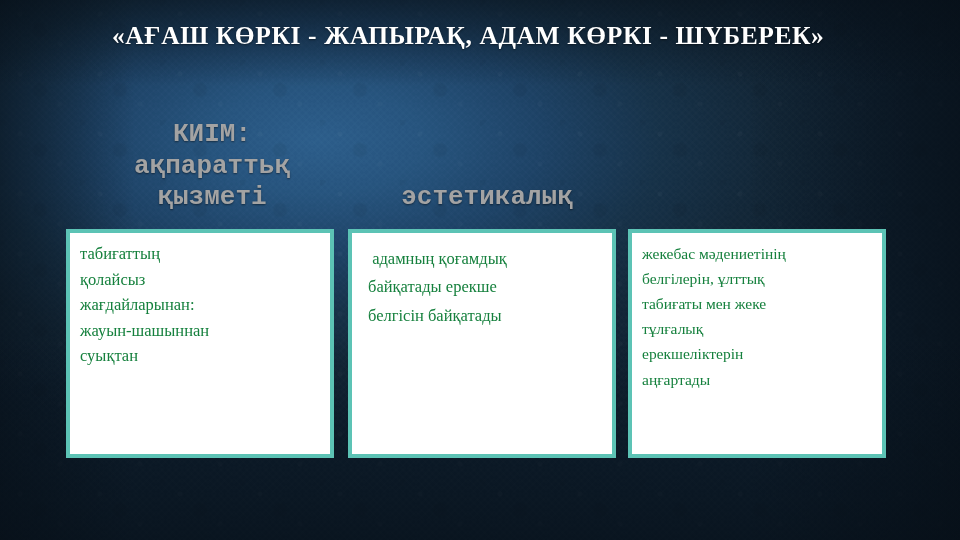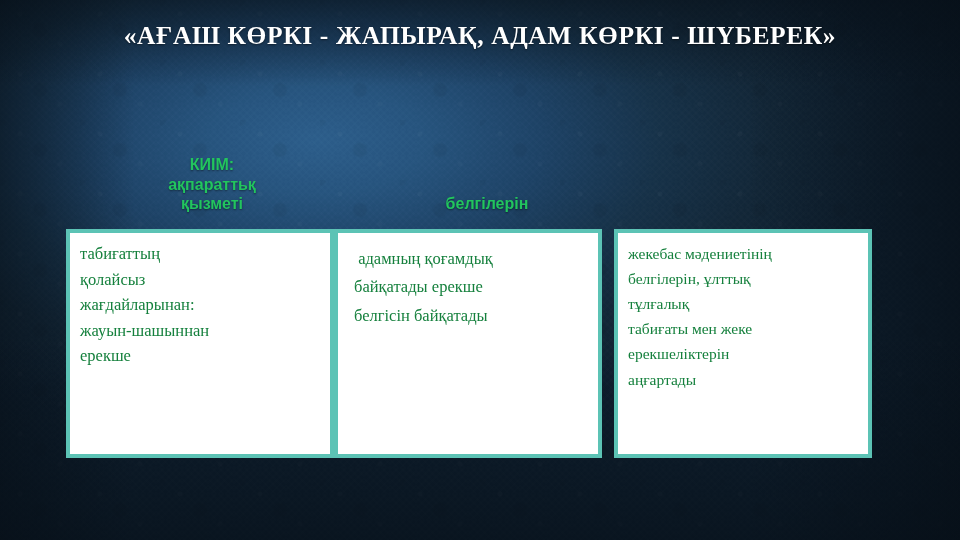--- a/index.html
+++ b/index.html
@@ -62,45 +62,44 @@
     position: absolute;
     inset: 0;
   }
 
   
   .slide-title {
     position: absolute;
     left: 112px;
     top: 20px;
     width: 736px;
-    text-align: center;
     color: #ffffff;
     font-family: "Liberation Serif", serif;
     font-weight: bold;
     font-size: 25.5px;
     line-height: 1.28;
     letter-spacing: 0.6px;
     text-shadow: 0 1px 2px rgba(0,0,0,0.45);
   }
 
   
   .headers {
     position: absolute;
     left: 62px;
     top: 112px;
     width: 824px;
     height: 110px;
     display: flex;
     align-items: flex-end;
   }
   .col-header {
-    color: #22c55e;
-    font-family: Liberation Sans, sans-serif;
+    color: #a3a3a3;
+    font-family: Liberation Mono, monospace;
     font-weight: bold;
-    font-size: 16px;
+    font-size: 26px;
     line-height: 1.22;
     text-align: center;
     text-shadow: 0 1px 2px rgba(0,0,0,0.45);
     padding-bottom: 8px;
   }
   .col-header.c1 { width: 272px; }
   .col-header.c2 { width: 272px; margin-left: 14px; }
   .col-header.c3 { width: 254px; margin-left: 12px; }
 
   .col-header .hline { display: block; }
@@ -119,21 +118,21 @@
     border: 4px solid #5cc3b5;
     box-sizing: border-box;
     color: #15803d;
     font-family: "Liberation Serif", serif;
     font-size: 16.5px;
     line-height: 1.55;
     padding: 8px 8px 8px 10px;
     overflow: hidden;
   }
   .box.b1 { width: 268px; }
-  .box.b2 { width: 268px; font-size: 16.5px; line-height: 1.72; padding-top: 12px; padding-left: 16px; }
+  .box.b2 { width: 268px; margin-left: 14px; font-size: 16.5px; line-height: 1.72; padding-top: 12px; padding-left: 16px; }
   .box.b3 { width: 258px; margin-left: 12px; font-size: 15.5px; line-height: 1.62; }
   .box .bline { display: block; white-space: pre; }
 </style>
 </head>
 <body>
 
 <div class="slide">
 
   <div class="bg-base"></div>
   <div class="bg-texture"></div>
@@ -149,46 +148,46 @@
     <div class="headers">
 
 
       <div class="col-header c2">
         <span class="hline">КИІМ:</span>
         <span class="hline">ақпараттьқ</span>
         <span class="hline">қызметі</span>
       </div>
 
       <div class="col-header c3">
-        <span class="hline">белгілерін</span>
+        <span class="hline">эстетикалық</span>
       </div>
 
     </div>
 
     <div class="boxes">
 
       <div class="box b1">
         <span class="bline">табиғаттың</span>
         <span class="bline">қолайсыз</span>
         <span class="bline">жағдайларынан:</span>
         <span class="bline">жауын-шашыннан</span>
-        <span class="bline">ерекше</span>
+        <span class="bline">суықтан</span>
       </div>
 
       <div class="box b2">
         <span class="bline"> адамның қоғамдық</span>
         <span class="bline">байқатады ерекше</span>
         <span class="bline">белгісін байқатады</span>
       </div>
 
       <div class="box b3">
         <span class="bline">жекебас мәдениетінің</span>
         <span class="bline">белгілерін, ұлттық</span>
+        <span class="bline">табиғаты мен жеке</span>
         <span class="bline">тұлғалық</span>
-        <span class="bline">табиғаты мен жеке</span>
         <span class="bline">ерекшеліктерін</span>
         <span class="bline">аңғартады</span>
       </div>
 
     </div>
 
   </div>
 </div>
 
 </body></html>

